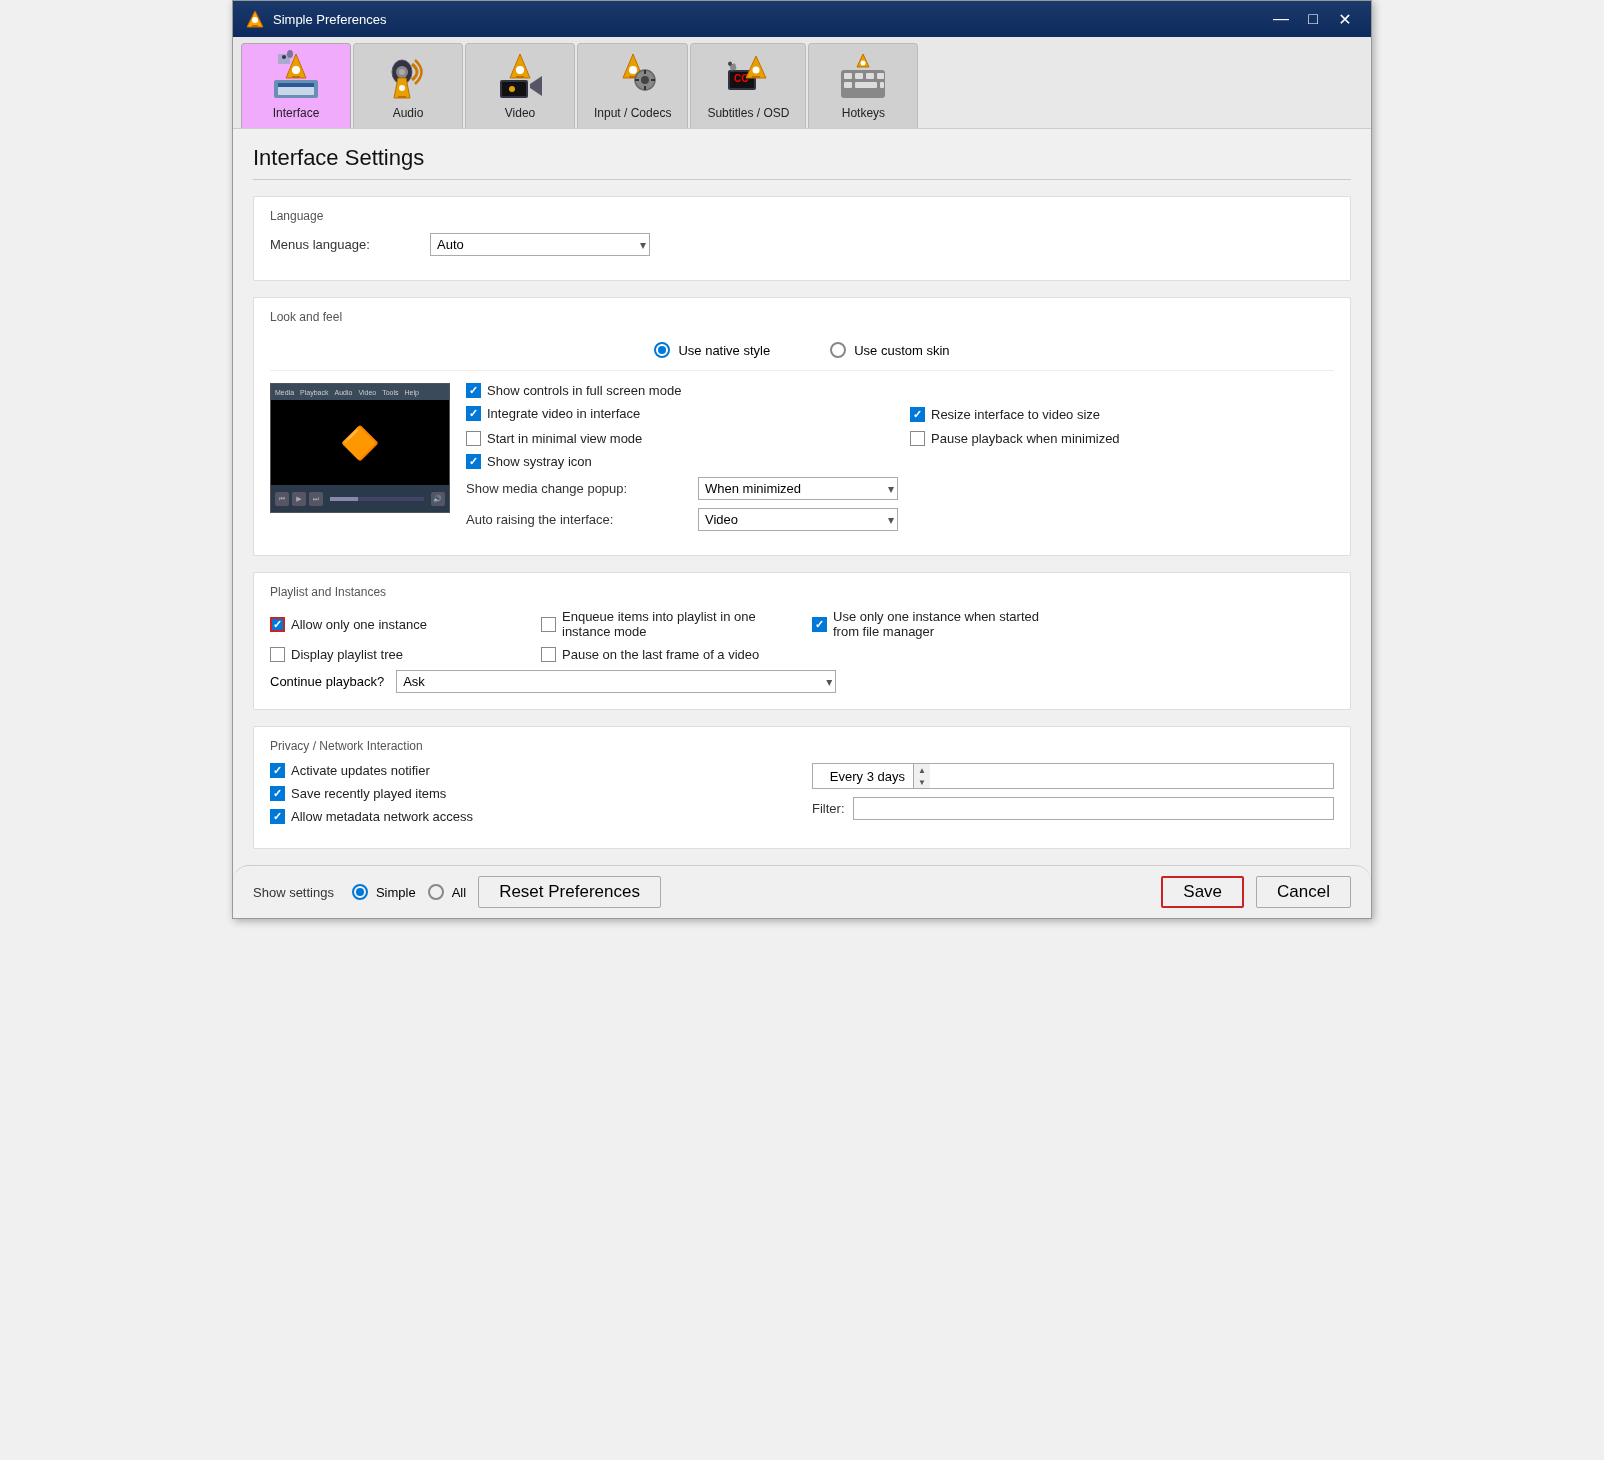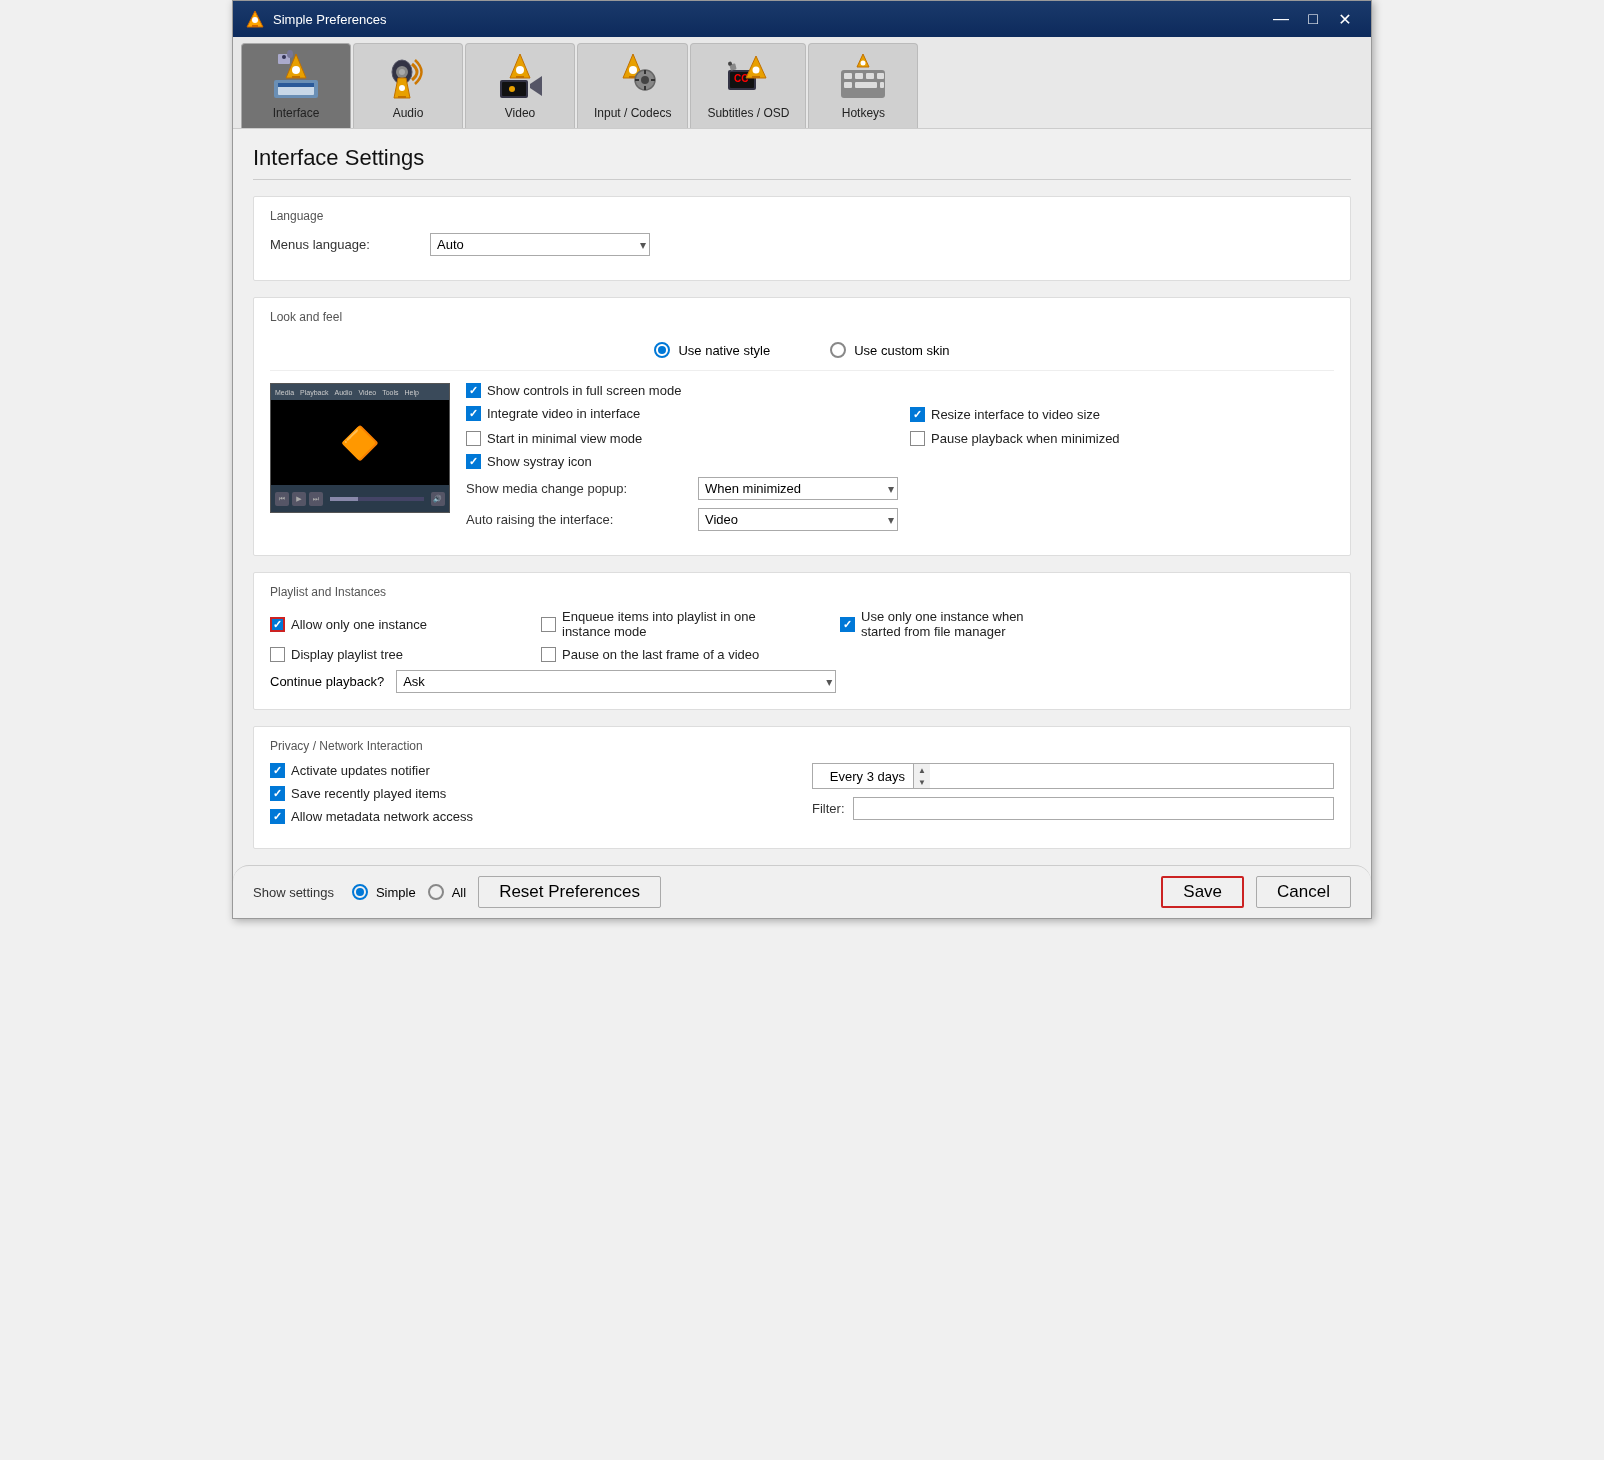--- a/index.html
+++ b/index.html
@@ -72,21 +72,21 @@
       padding: 6px 16px 8px;
       cursor: pointer;
       border-radius: 4px 4px 0 0;
       min-width: 110px;
       background: #d0d0d0;
       border: 1px solid #bbb;
       border-bottom: none;
       position: relative;
     }
     .tab.active {
-      background: #737373;
+      background: #f0abfc;
       border-color: #aaa;
       z-index: 1;
     }
     .tab-icon {
       width: 52px;
       height: 52px;
       display: flex;
       align-items: center;
       justify-content: center;
       margin-bottom: 4px;
@@ -645,21 +645,21 @@
 
       <div style="display:grid; grid-template-columns:1fr 1fr 1fr 1fr; gap:8px 20px;">
         <div class="checkbox-row" style="margin-bottom:0;">
           <div class="checkbox-item checked highlighted-checkbox"></div>
           <span class="checkbox-label">Allow only one instance</span>
         </div>
         <div class="checkbox-row" style="margin-bottom:0;">
           <div class="checkbox-item"></div>
           <span class="checkbox-label">Enqueue items into playlist in one instance mode</span>
         </div>
-        <div class="checkbox-row" style="margin-bottom:0;margin-left:28px;">
+        <div class="checkbox-row" style="margin-bottom:0;">
           <div class="checkbox-item checked"></div>
           <span class="checkbox-label">Use only one instance when started from file manager</span>
         </div>
         <div></div>
         <div class="checkbox-row" style="margin-bottom:0;">
           <div class="checkbox-item"></div>
           <span class="checkbox-label">Display playlist tree</span>
         </div>
         <div class="checkbox-row" style="margin-bottom:0;">
           <div class="checkbox-item"></div>

